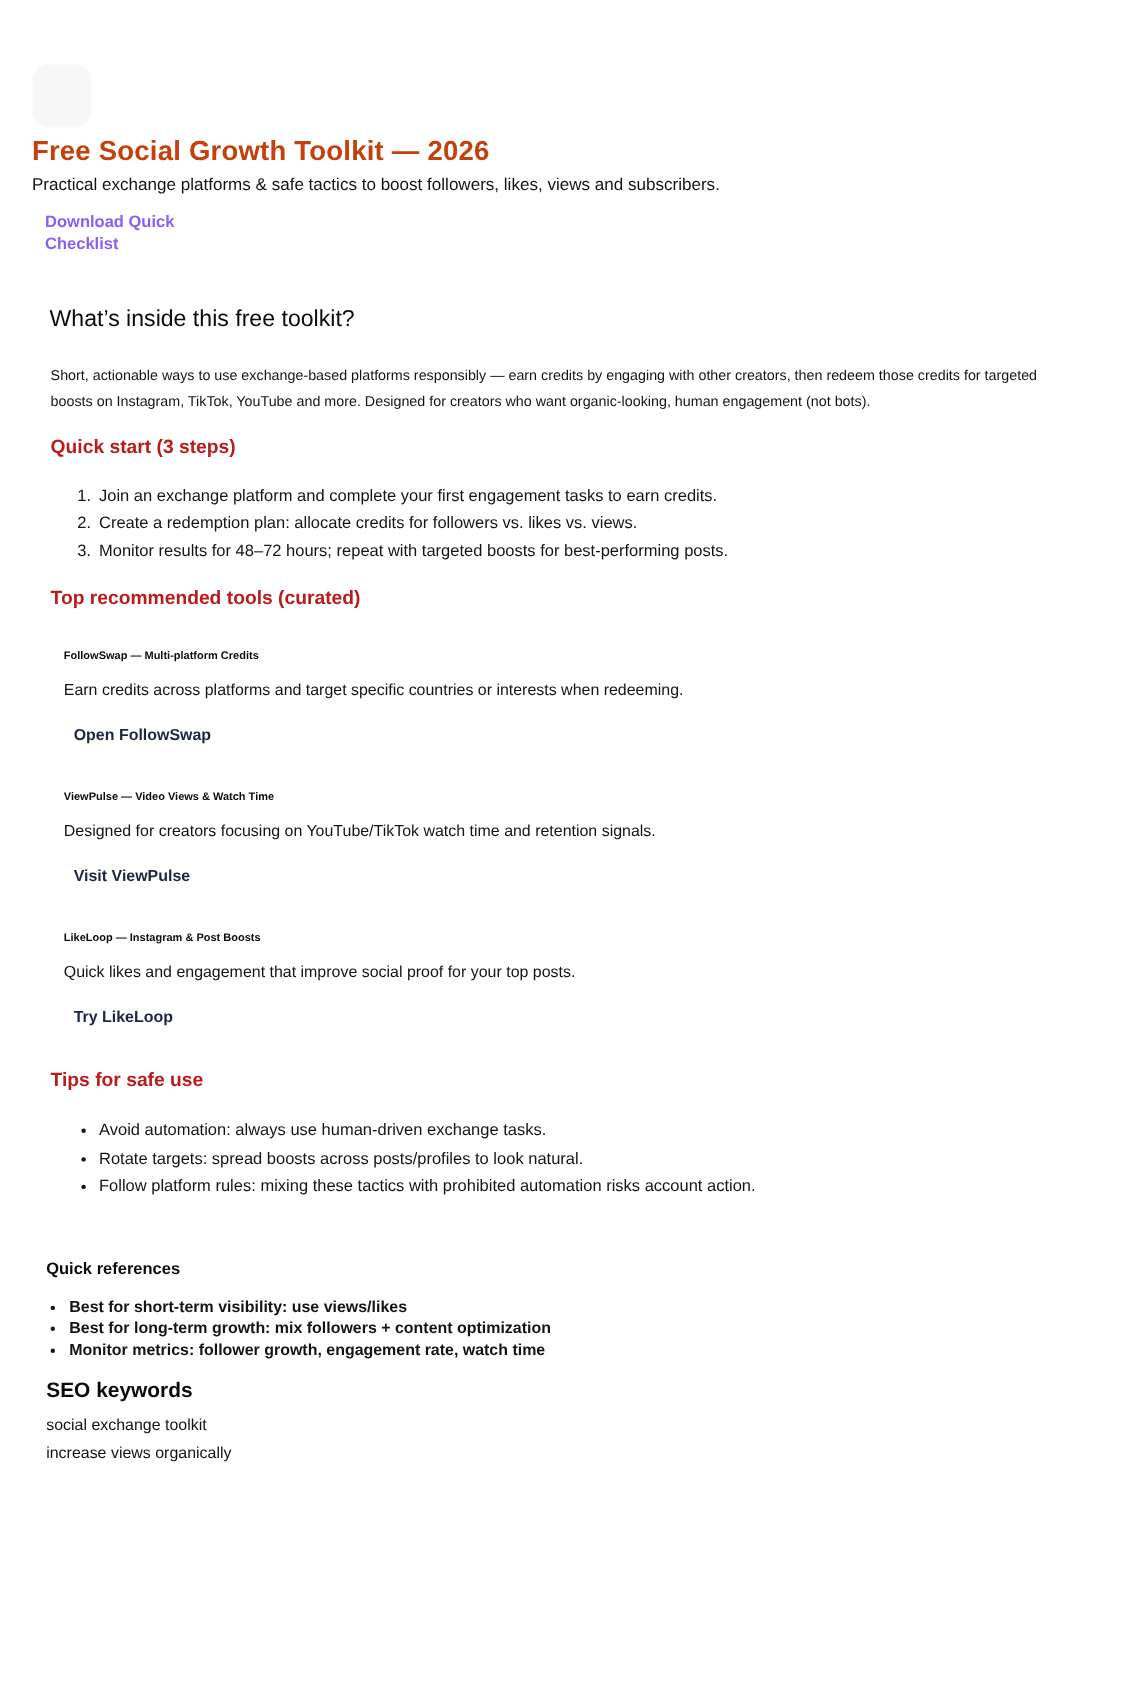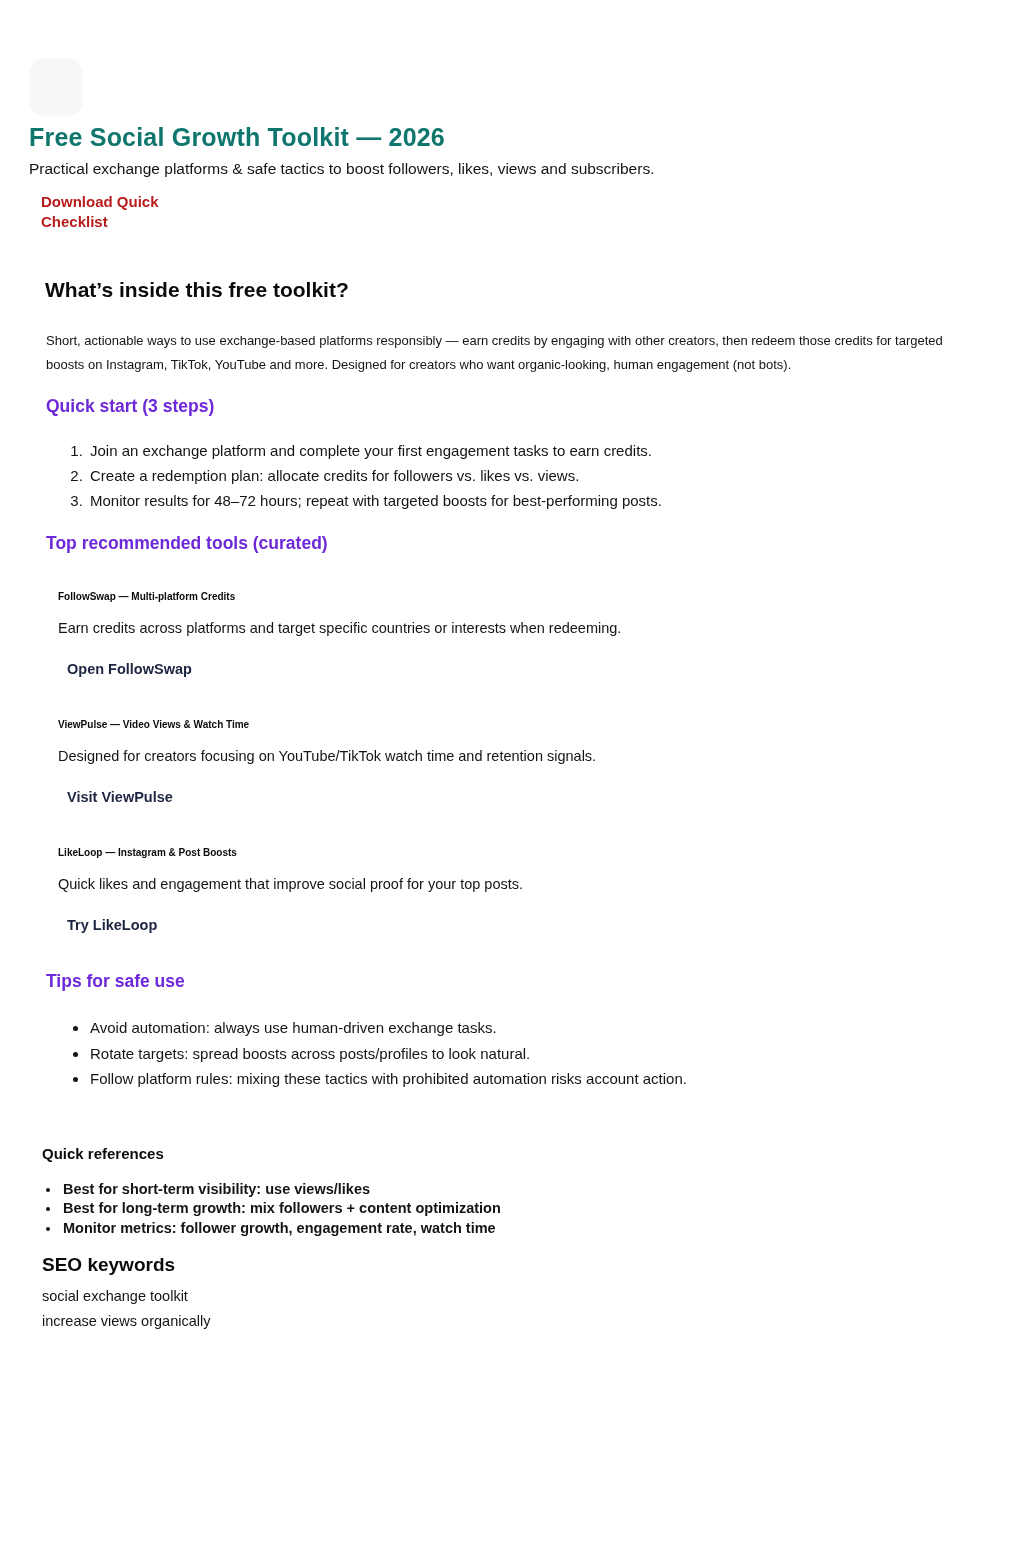--- a/index.html
+++ b/index.html
@@ -23,63 +23,63 @@
     width: 54px; height: 58px;
     border-radius: 15px;
     background: #f7f7f8;
     box-shadow: 0 0 0 1px #fbfbfc inset;
   }
   .page-title {
     margin: 6px 0 0 0;
     font-size: 25px;
     line-height: 30px;
     font-weight: bold;
-    color: #0f766e;
+    color: #c2410c;
     letter-spacing: 0.2px;
   }
   .page-subtitle {
     margin: 6px 0 0 0;
     font-size: 15.5px;
     line-height: 21px;
     color: #141414;
   }
   .download-link {
     display: block;
     margin: 13px 0 0 12px;
     width: 145px;
     font-size: 15px;
     line-height: 19.5px;
     font-weight: bold;
-    color: #b91c1c;
+    color: #8b5cf6;
     text-decoration: none;
     cursor: pointer;
   }
 
   
   .main { padding: 0 44px 0 45px; }
   .h2 {
     margin: 47px 0 0 0;
     font-size: 21px;
     line-height: 24px;
-    font-weight: bold;
+    font-weight: normal;
     color: #0b0b0b;
   }
   .intro-body {
     margin: 27px 0 0 1px;
     font-size: 13px;
     line-height: 23.5px;
     color: #141414;
     max-width: 945px;
   }
   .h3 {
     margin: 20px 0 0 1px;
     font-size: 17.5px;
     line-height: 21px;
     font-weight: bold;
-    color: #6d28d9;
+    color: #b91c1c;
   }
   ol.steps {
     margin: 21px 0 0 0;
     padding-left: 42px;
     font-size: 15px;
     color: #141414;
   }
   ol.steps li { line-height: 25px; padding-left: 3px; }
 
   .tools-list { margin-top: 33px; }

